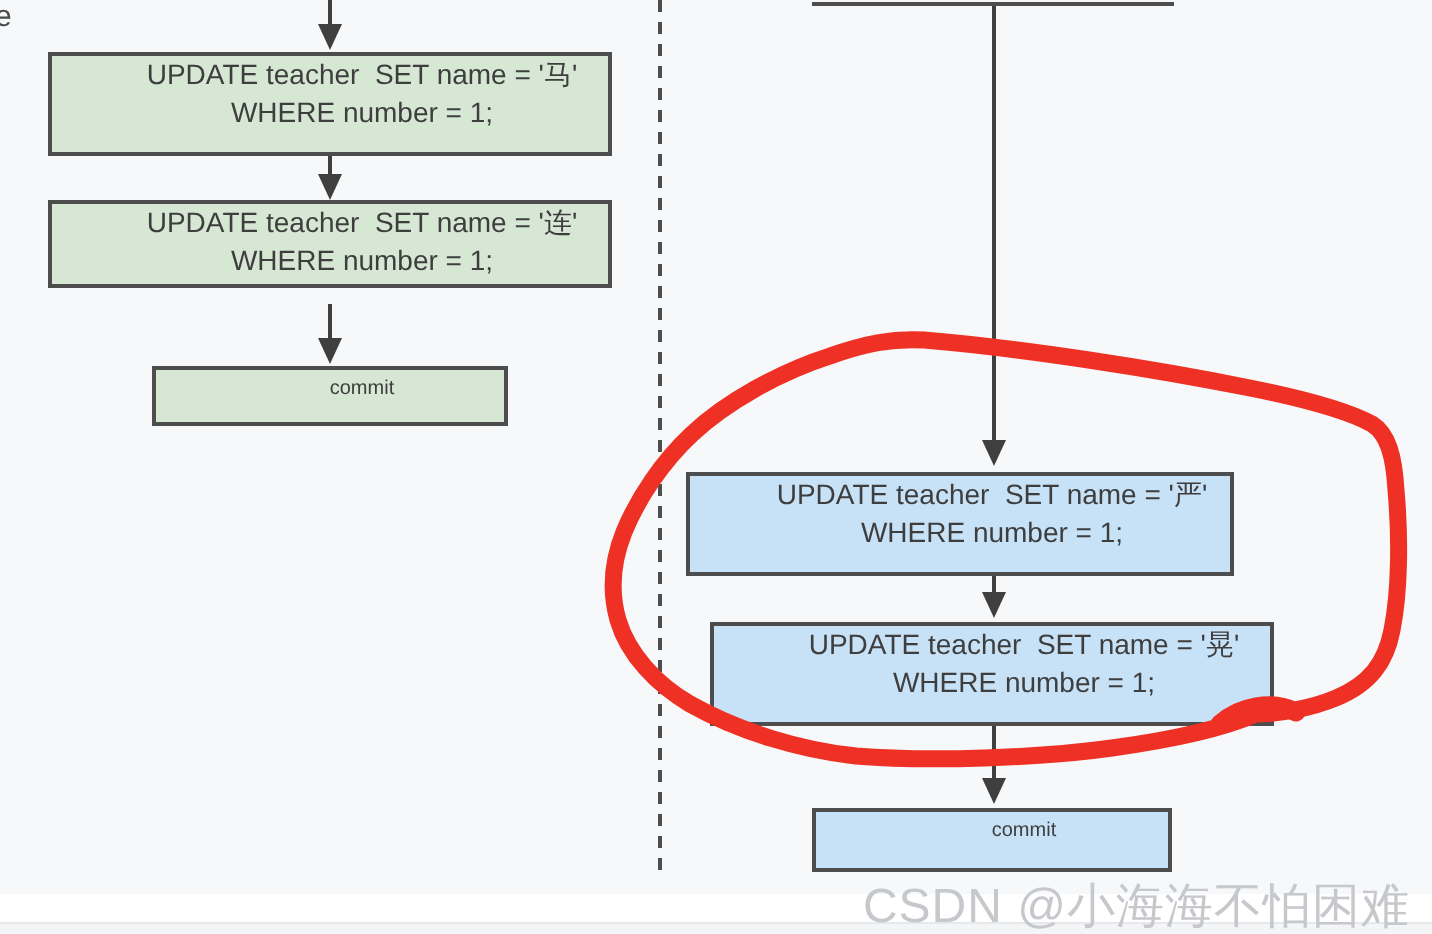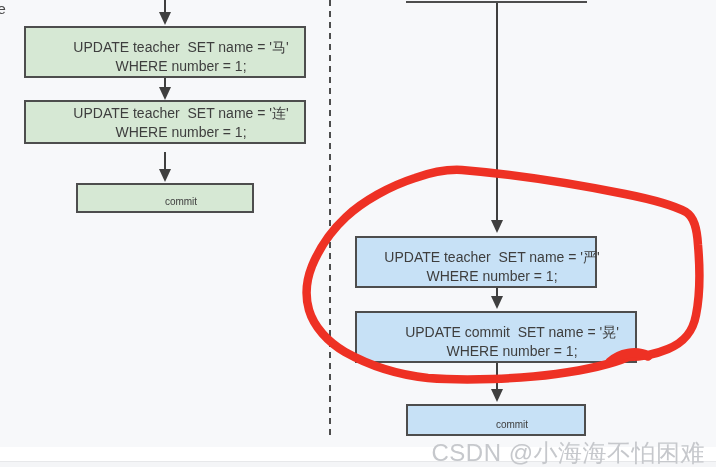--- a/index.html
+++ b/index.html
@@ -7,21 +7,21 @@
     position:relative;width:716px;height:467px;overflow:hidden;
     background:#f7f8fa;
     font-family:"Liberation Sans","DejaVu Sans",sans-serif;
   }
   
   .strip-white{position:absolute;left:0;top:447px;width:716px;height:14px;background:#ffffff;}
   .strip-gray{position:absolute;left:0;top:461px;width:716px;height:6px;background:#f4f5f7;border-top:1px solid #e7e8ea;}
 
   .box{
     position:absolute;box-sizing:border-box;border:2px solid #4d4d4d;
-    display:flex;flex-direction:column;justify-content:flex-end;align-items:center;
+    display:flex;flex-direction:column;justify-content:flex-start;align-items:center;
     color:#3e3e3e;font-size:14px;line-height:19px;text-align:center;padding-left:32px;
   }
   .box .sql-line{white-space:pre;}
   .green{background:#d6e8d4;}
   .blue{background:#c7e1f6;}
   .commit{font-size:10px;}
 
   .vline{position:absolute;width:2px;background:#3f3f3f;}
   .hline{position:absolute;height:2px;background:#4d4d4d;}
   .ahead{
@@ -73,30 +73,30 @@
 
   <div class="box green commit" style="left:76px;top:183px;width:178px;height:30px">
     <div>commit</div>
   </div>
 
   <div class="hline" style="left:406px;top:1px;width:181px"></div>
 
   <div class="vline" style="left:496px;top:3px;height:218px"></div>
   <div class="ahead" style="left:491px;top:220px"></div>
 
-  <div class="box blue" style="left:355px;top:236px;width:242px;height:52px">
+  <div class="box blue" style="left:343px;top:236px;width:274px;height:52px">
     <div class="sql-line">UPDATE teacher  SET name = '严'</div>
     <div class="sql-line">WHERE number = 1;</div>
   </div>
 
   <div class="vline" style="left:496px;top:288px;height:9px"></div>
   <div class="ahead" style="left:491px;top:296px"></div>
 
   <div class="box blue" style="left:355px;top:311px;width:282px;height:52px">
-    <div class="sql-line">UPDATE commit  SET name = '晃'</div>
+    <div class="sql-line">UPDATE teacher  SET name = '晃'</div>
     <div class="sql-line">WHERE number = 1;</div>
   </div>
 
   <div class="vline" style="left:496px;top:363px;height:27px"></div>
   <div class="ahead" style="left:491px;top:389px"></div>
 
   <div class="box blue commit" style="left:406px;top:404px;width:180px;height:32px">
     <div>commit</div>
   </div>
 

